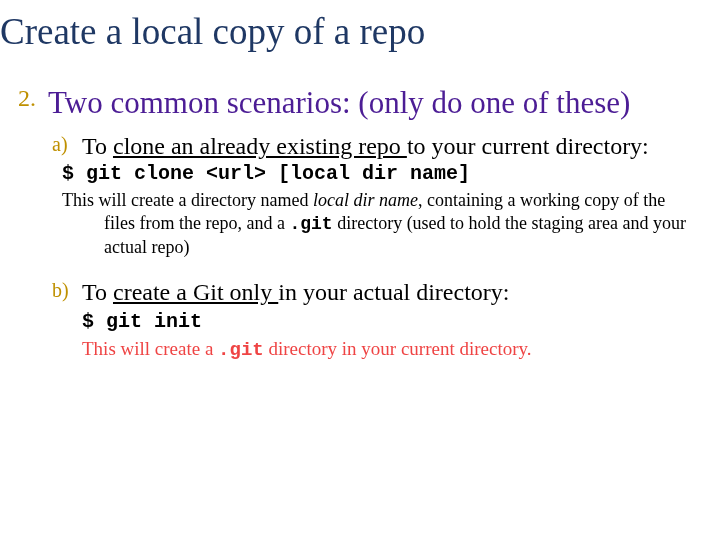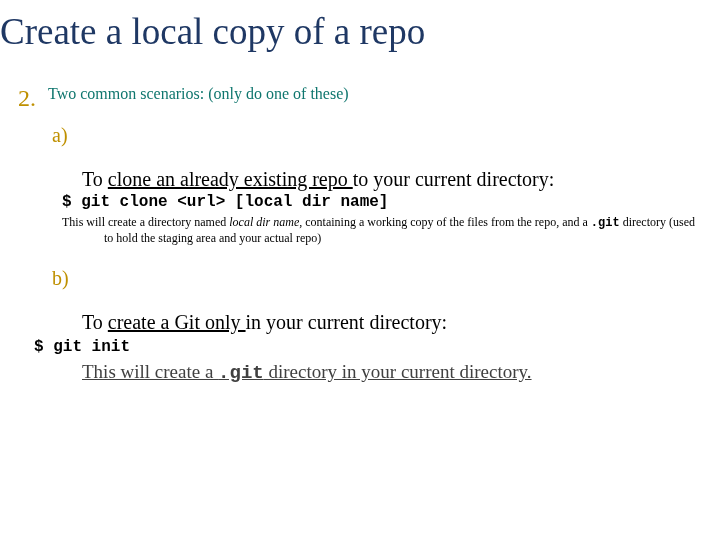--- a/index.html
+++ b/index.html
@@ -24,71 +24,69 @@
     margin-left: 18px;
     margin-bottom: 12px;
   }
   .num-marker {
     color: #bf9000;
     font-size: 24px;
     width: 30px;
     flex-shrink: 0;
   }
   .num-text {
-    font-size: 16px;
-    color: #0f766e;
+    font-size: 31px;
+    color: #4c1d95;
     text-align: center;
   }
   .sub-item {
     display: flex;
     margin-left: 52px;
     margin-bottom: 2px;
   }
   .sub-marker {
     color: #bf9000;
     font-size: 20px;
     width: 30px;
     flex-shrink: 0;
   }
   .sub-text {
-    font-size: 20px;
+    font-size: 24px;
     color: #000;
-    margin-top: 44px;
   }
   .u { text-decoration: underline; }
   .code-line {
     margin-left: 62px;
     font-family: Consolas, 'Courier New', monospace;
-    font-size: 16px;
+    font-size: 20px;
     font-weight: bold;
     color: #000;
     margin-bottom: 4px;
   }
   .para {
     margin-left: 62px;
     font-size: 19px;
-    color: #404040;
+    color: #ef4444;
     line-height: 1.25;
     margin-bottom: 4px;
-    text-decoration: underline;
   }
   .para-first {
     margin-left: 62px;
-    font-size: 12px;
+    font-size: 18px;
     line-height: 1.28;
   }
   .hang {
     padding-left: 42px;
     text-indent: -42px;
   }
   .mono { font-family: Consolas, 'Courier New', monospace; font-weight: bold; }
   .ital { font-style: italic; }
   .block-a { margin-bottom: 20px; }
   .block-b .sub-item { margin-bottom: 4px; }
-  .block-b .code-line { margin-left: 34px; }
+  .block-b .code-line { margin-left: 82px; }
   .block-b .para { margin-left: 82px; }
 </style>
 </head>
 <body>
 
 <div class="title">Create a local copy of a repo</div>
 
 <div class="num-item">
   <div class="num-marker">2.</div>
   <div class="num-text">Two common scenarios: (only do one of these)</div>
@@ -104,20 +102,20 @@
   <div class="code-line">$ git clone &lt;url&gt; [local dir name]</div>
   <div class="para-first hang">
     <span>This will create a directory named </span><span class="ital">local dir name</span><span>, containing  a working copy  of the files from the repo, and a </span><span class="mono">.git</span><span>  directory (used to hold the staging area and your actual repo)</span>
   </div>
 </div>
 
 <div class="block-b">
   <div class="sub-item">
     <div class="sub-marker">b)</div>
     <div class="sub-text">
-      <span>To </span><span class="u">create a Git only </span><span>in your current directory:</span>
+      <span>To </span><span class="u">create a Git only </span><span>in your actual directory:</span>
     </div>
   </div>
   <div class="code-line">$ git init</div>
   <div class="para">
     <span>This will create a </span><span class="mono">.git</span><span>  directory in your current directory.</span>
   </div>
 </div>
 
 </body></html>

